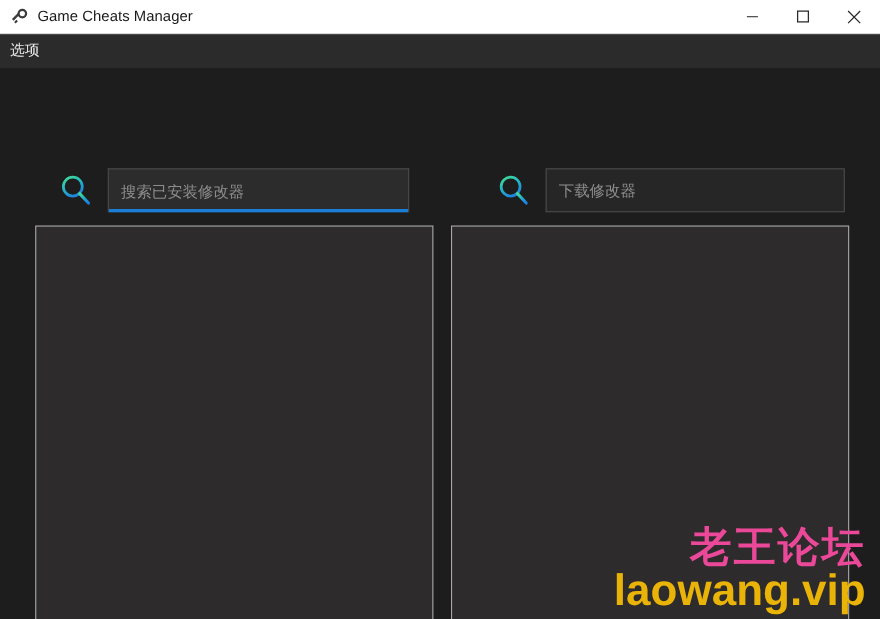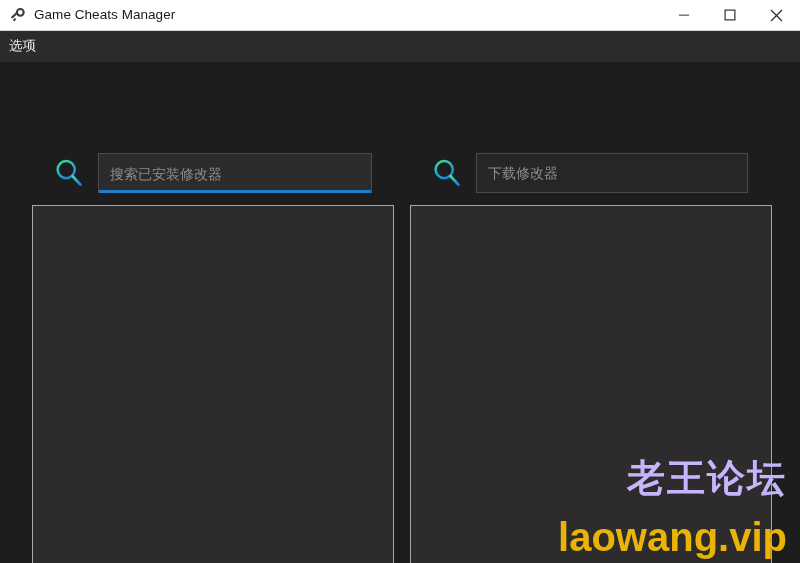--- a/index.html
+++ b/index.html
@@ -108,21 +108,21 @@
 
   
   .search-row {
     position: absolute;
     top: 90px;
     display: flex;
     align-items: center;
     height: 42px;
   }
   .search-row.left  { left: 52px;  width: 320px; }
-  .search-row.right { left: 430px; width: 318px; }
+  .search-row.right { left: 450px; width: 318px; }
 
   .search-icon {
     width: 34px;
     height: 34px;
     flex: 0 0 auto;
     margin-right: 12px;
     display: block;
   }
 
   .search-field {
@@ -187,25 +187,25 @@
     bottom: 6px;
     text-align: right;
     pointer-events: none;
     user-select: none;
     z-index: 3;
     line-height: 1.0;
   }
   .watermark-cn {
     font-size: 38px;
     font-weight: bold;
-    color: #c4b5fd;
+    color: #ec4899;
     letter-spacing: 2px;
     font-family: "DejaVu Sans", "Liberation Sans", sans-serif;
     display: block;
-    margin-bottom: 20px;
+    margin-bottom: 1px;
   }
   .watermark-en {
     font-size: 40px;
     font-weight: bold;
     color: #eab308;
     letter-spacing: 0px;
     font-family: "Liberation Sans", "DejaVu Sans", sans-serif;
     display: block;
   }
 </style>

